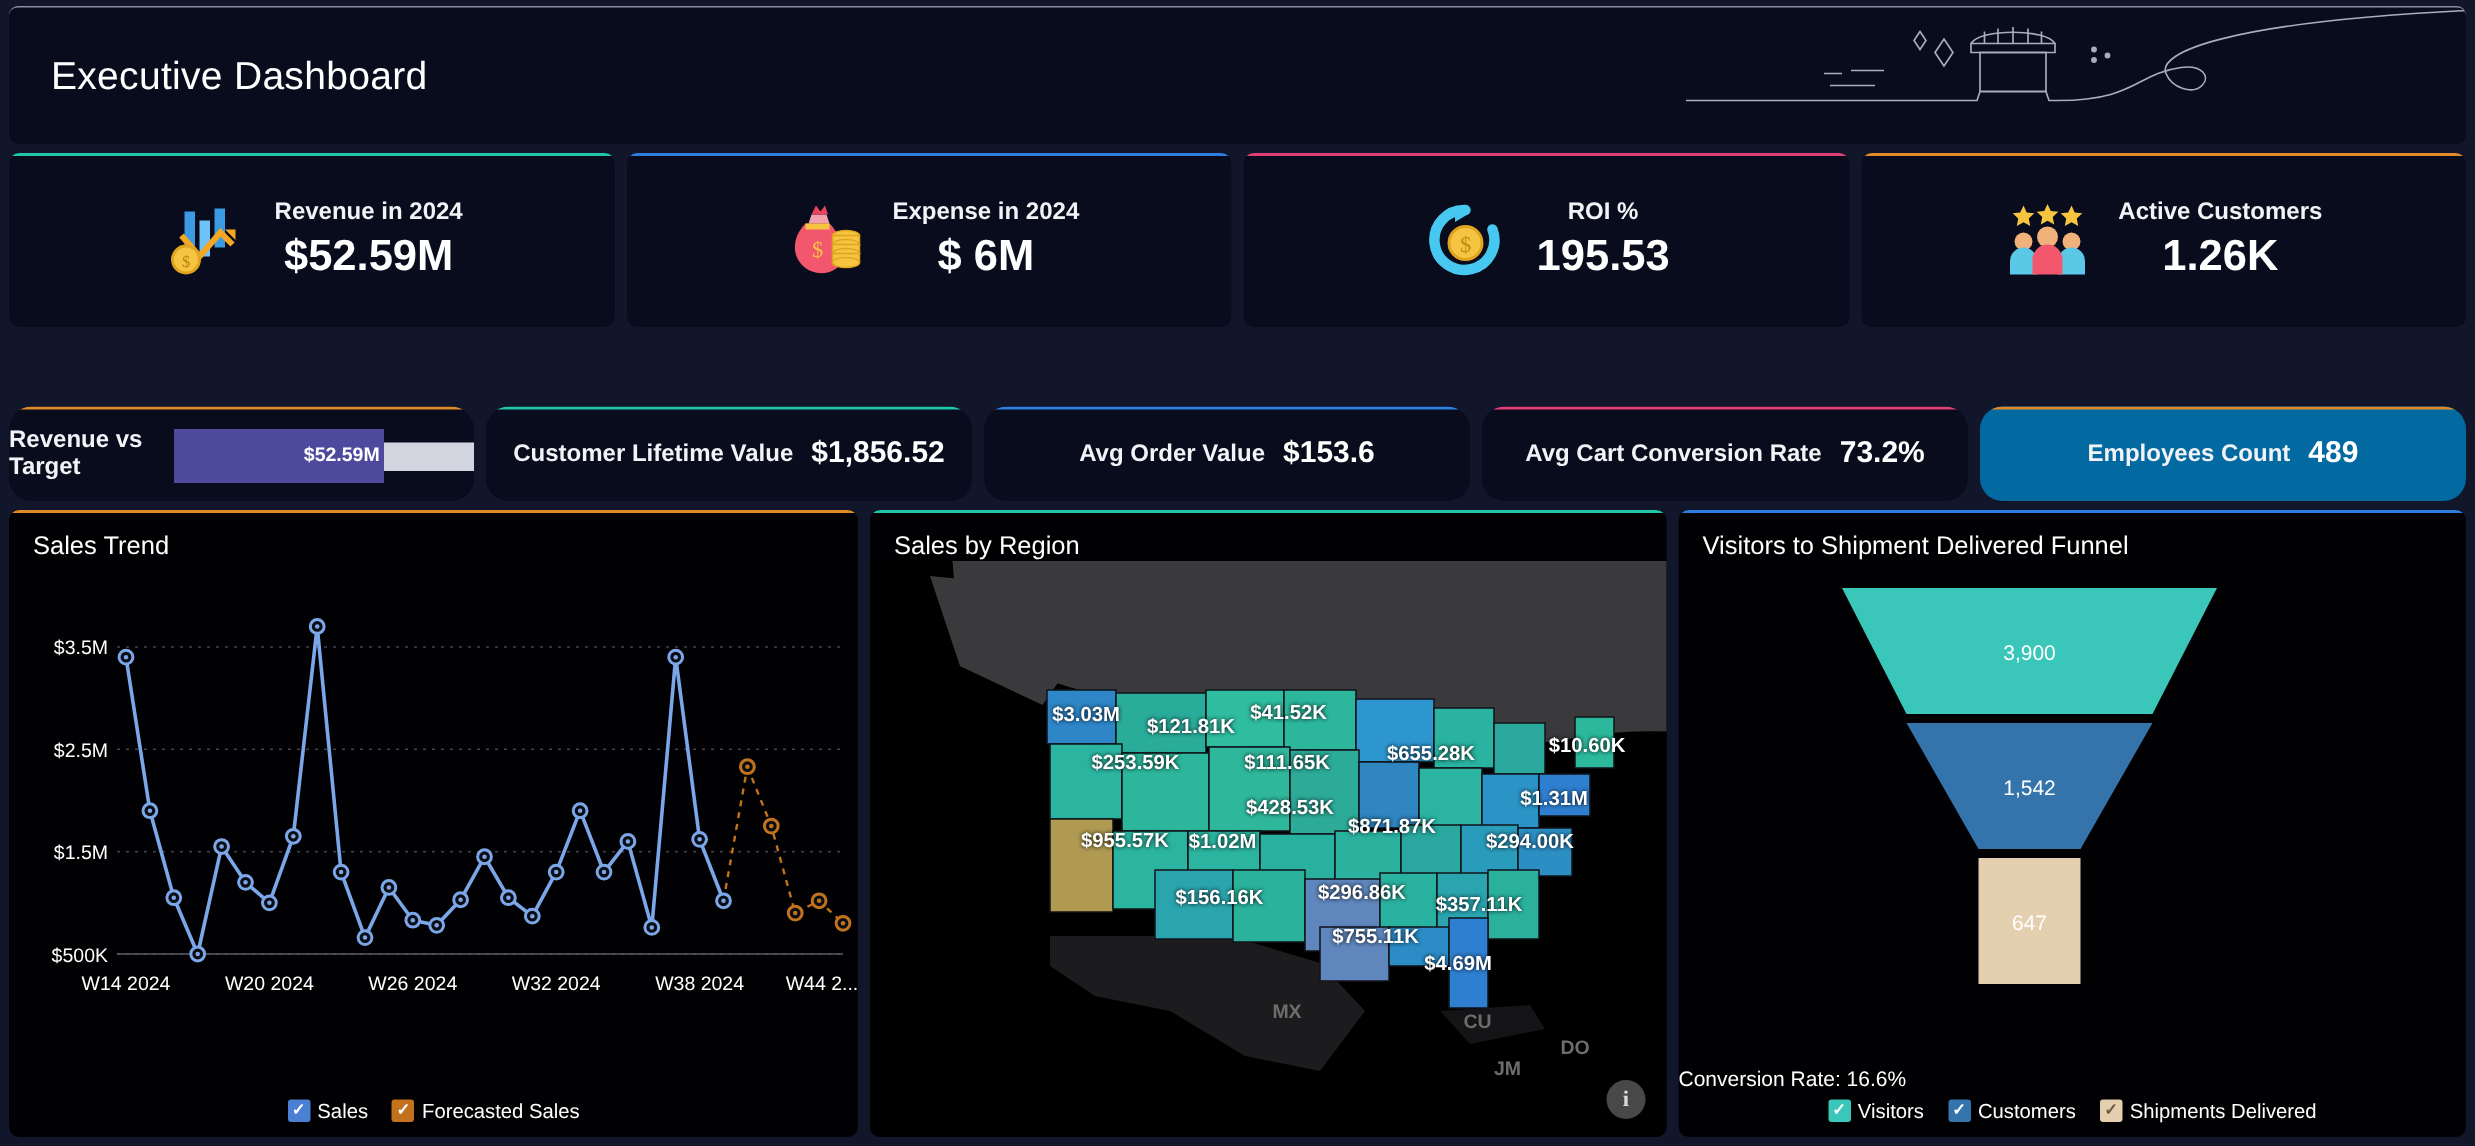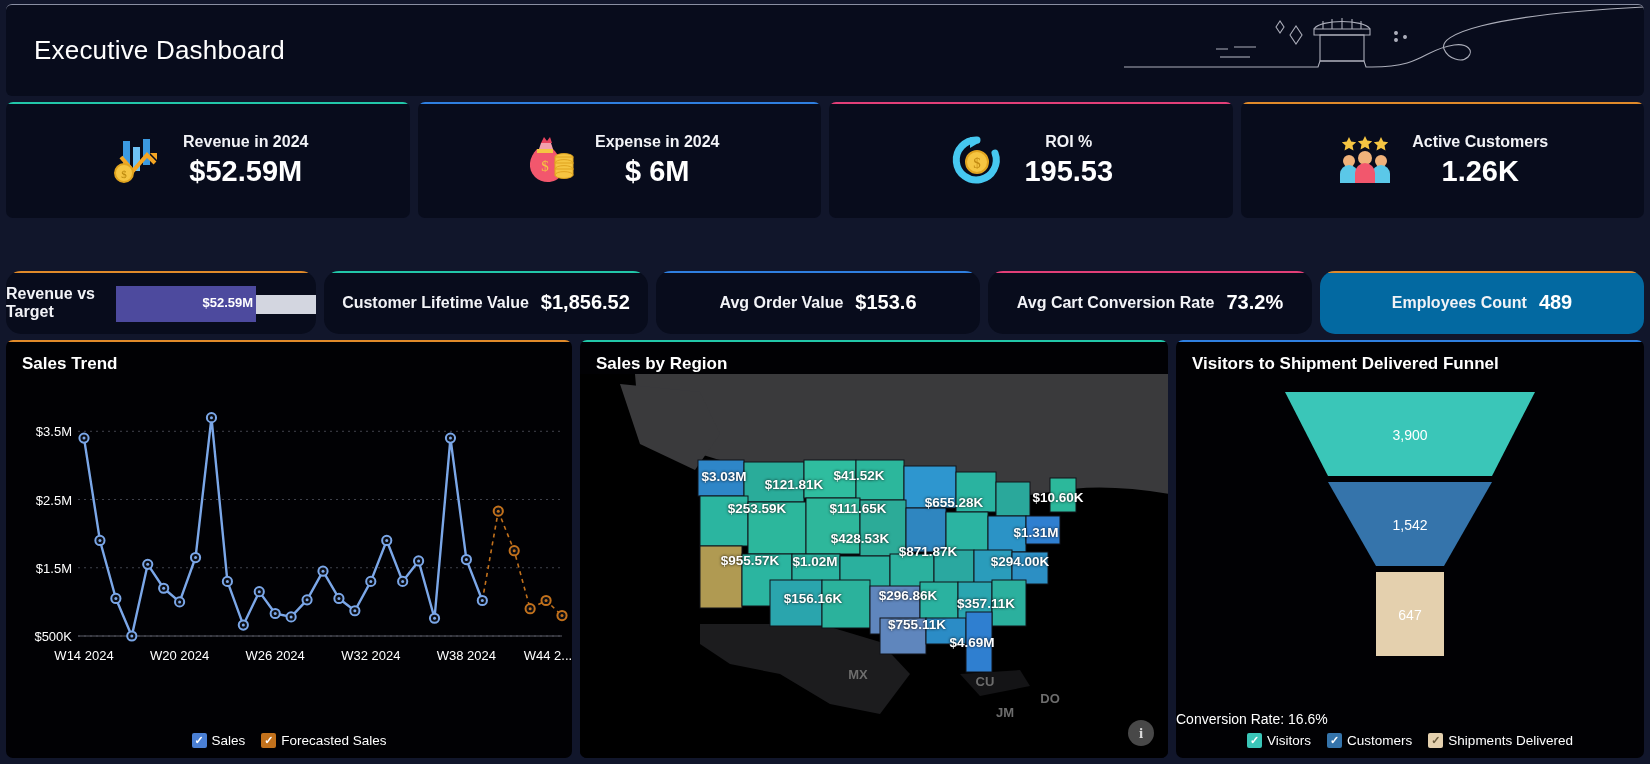--- a/index.html
+++ b/index.html
@@ -88,25 +88,25 @@
   .bullet-actual { position: absolute; left: 0; top: 0; height: 36px; background: #4d4a9e; }
   .bullet-lbl { position: absolute; top: 9px; font-size: 13px; font-weight: bold; color: #ffffff; transform: translateX(-100%); padding-right: 3px; }
 
   
   .charts { display: flex; gap: 8px; flex: 1 1 auto; min-height: 0; }
   .panel { background: #010104; border-radius: 7px; position: relative; overflow: hidden; display: flex; flex-direction: column; }
   .panel::before { content: ""; position: absolute; top: 0; left: 0; right: 0; height: 2px; z-index: 3; }
   .panel.orange::before { background: #e08a2a; }
   .panel.teal::before { background: #22c7a9; }
   .panel.blue::before { background: #2f7fe0; }
-  .panel-title { font-size: 17px; font-weight: bold; color: #ffffff; padding: 14px 0 0 16px; flex: 0 0 auto; }
+  .panel-title { font-size: 17px; font-weight: normal; color: #ffffff; padding: 14px 0 0 16px; flex: 0 0 auto; }
 
   .p-trend { width: 566px; flex: 0 0 auto; }
   .p-map   { flex: 1 1 auto; }
-  .p-funnel{ width: 468px; flex: 0 0 auto; }
+  .p-funnel{ width: 525px; flex: 0 0 auto; }
 
   .chart-area { flex: 1 1 auto; position: relative; min-height: 0; }
   svg { display: block; }
 
   
   .legend { display: flex; justify-content: center; align-items: center; gap: 16px; padding: 4px 0 10px 0; flex: 0 0 auto; }
   .lg-item { display: flex; align-items: center; gap: 5px; }
   .lg-box { width: 15px; height: 15px; border-radius: 2px; display: flex; align-items: center; justify-content: center; font-size: 11px; color: #fff; font-weight: bold; line-height: 1; }
   .lg-text { font-size: 13.5px; color: #ffffff; }
 

